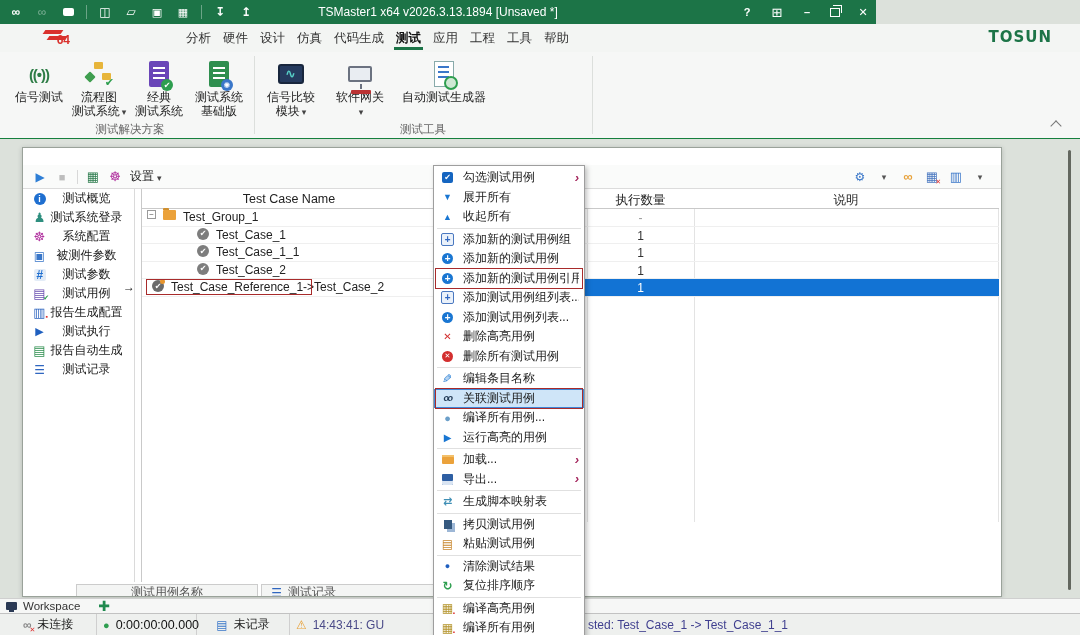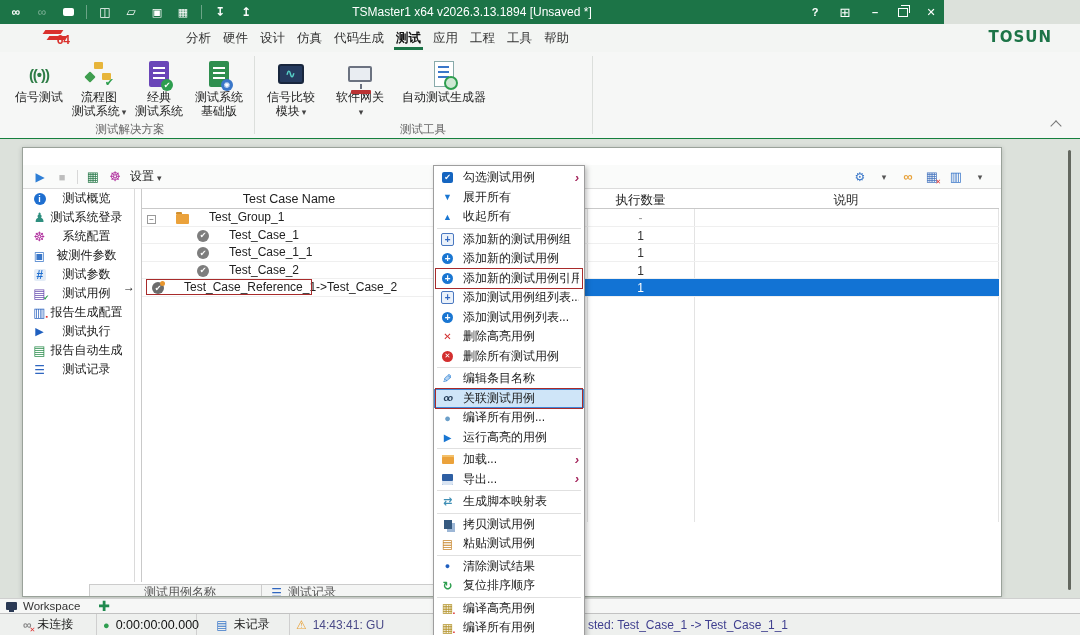--- a/index.html
+++ b/index.html
@@ -1,21 +1,21 @@
 <!DOCTYPE html>
 <html><head>
 <meta charset="utf-8">
 <style>
   *{margin:0;padding:0;box-sizing:border-box}
   html,body{width:1080px;height:635px}
   body{font-family:"Liberation Sans","DejaVu Sans",sans-serif;font-size:12px;color:#222;background:#dce1db}
   .screen{position:relative;width:1080px;height:635px;overflow:hidden;background:#dce1db}
 
   
-  .titlebar{position:absolute;left:0;top:0;width:944px;height:24px;background:#1c7447;display:flex;align-items:center;color:#fff}
+  .titlebar{position:absolute;left:0;top:0;width:876px;height:24px;background:#1c7447;display:flex;align-items:center;color:#fff}
   .tb-group{display:flex;align-items:center;gap:10px;padding:0 8px}
   .tb-sep{width:1px;height:14px;background:rgba(255,255,255,.35)}
   .tb-ic{width:16px;height:16px;display:flex;align-items:center;justify-content:center;font-size:12px;color:#fff}
   .tb-link::before{content:"∞";font-weight:bold}
   .tb-unlink::before{content:"∞";opacity:.4}
   .tb-chat{position:relative}
   .tb-chat::before{content:"";width:11px;height:8px;background:#fff;border-radius:2px}
   .tb-new::before{content:"◫";font-size:12px}
   .tb-open::before{content:"▱";font-size:12px}
   .tb-save::before{content:"▣";font-size:11px}
@@ -129,21 +129,21 @@
   .si-repgen::before{content:"▤";color:#2e8f4f;font-size:13px}
   .si-rec::before{content:"☰";color:#2f66c0;font-size:12px}
 
   
   .tbl{position:absolute;left:118px;top:41px;right:2px;bottom:14px;background:#fff;border-left:1px solid #c9c9c9}
   .th{position:absolute;left:0;top:0;right:0;height:20px;border-bottom:1px solid #c9c9c9;background:#fff}
   .th span{position:absolute;top:3px;font-size:12.5px;color:#222;text-align:center}
   .col-l{position:absolute;top:0;bottom:60px;width:1px;background:#e3e3e3}
   .trow{position:absolute;left:0;right:0;height:17.6px;border-bottom:1px solid #efefef}
   .trow .cnt{position:absolute;left:445px;width:107px;text-align:center;top:2px;color:#333}
-  .name-wrap{position:absolute;top:1px;display:flex;align-items:flex-end;gap:20px;white-space:nowrap}
+  .name-wrap{position:absolute;top:1px;display:flex;align-items:flex-start;gap:7px;white-space:nowrap}
   .expander{width:9px;height:9px;border:1px solid #9a9a9a;background:#fff;display:flex;align-items:center;justify-content:center;font-size:8px;line-height:6px;color:#555}
   .expander::before{content:"−"}
   .folder{width:13px;height:10px;background:#eba23b;border-radius:1px;position:relative}
   .folder::before{content:"";position:absolute;left:0;top:-2px;width:6px;height:2px;background:#d08f2e;border-radius:1px 1px 0 0}
   .chk-c{width:12px;height:12px;background:#7d7d7d;border-radius:50%;color:#fff;font-size:8px;display:flex;align-items:center;justify-content:center}
   .chk-c::before{content:"✔"}
   .ref-c{width:12px;height:12px;background:#6b6b6b;border-radius:50%;color:#fff;font-size:8px;display:flex;align-items:center;justify-content:center;position:relative}
   .ref-c::before{content:"✔"}
   .ref-c::after{content:"";position:absolute;right:-1px;top:-1px;width:5px;height:5px;background:#e8962e;border-radius:50%}
   .row-sel-blue{position:absolute;left:411px;right:0;top:0;bottom:0;background:#1273d4}
@@ -442,21 +442,21 @@
           <span class="cnt">1</span>
         </div>
         <span class="name-wrap" style="left:10px">
           <span class="ref-c"></span>
           <span>Test_Case_Reference_1-&gt;Test_Case_2</span>
         </span>
         <div class="tree-ann" style="left:4px;top:0;width:166px;height:16px"></div>
       </div>
     </div>
 
-    <div class="btab" style="left:66px;top:436px;width:182px;justify-content:center">
+    <div class="btab" style="left:53px;top:436px;width:182px;justify-content:center">
       <span>测试用例名称</span>
     </div>
     <div class="btab" style="left:238px;top:436px;width:182px">
       <i class="si si-rec"></i>
       <span>测试记录</span>
     </div>
   </div>
 
   <div class="wsbar">
     <span class="ws-mon"></span>

